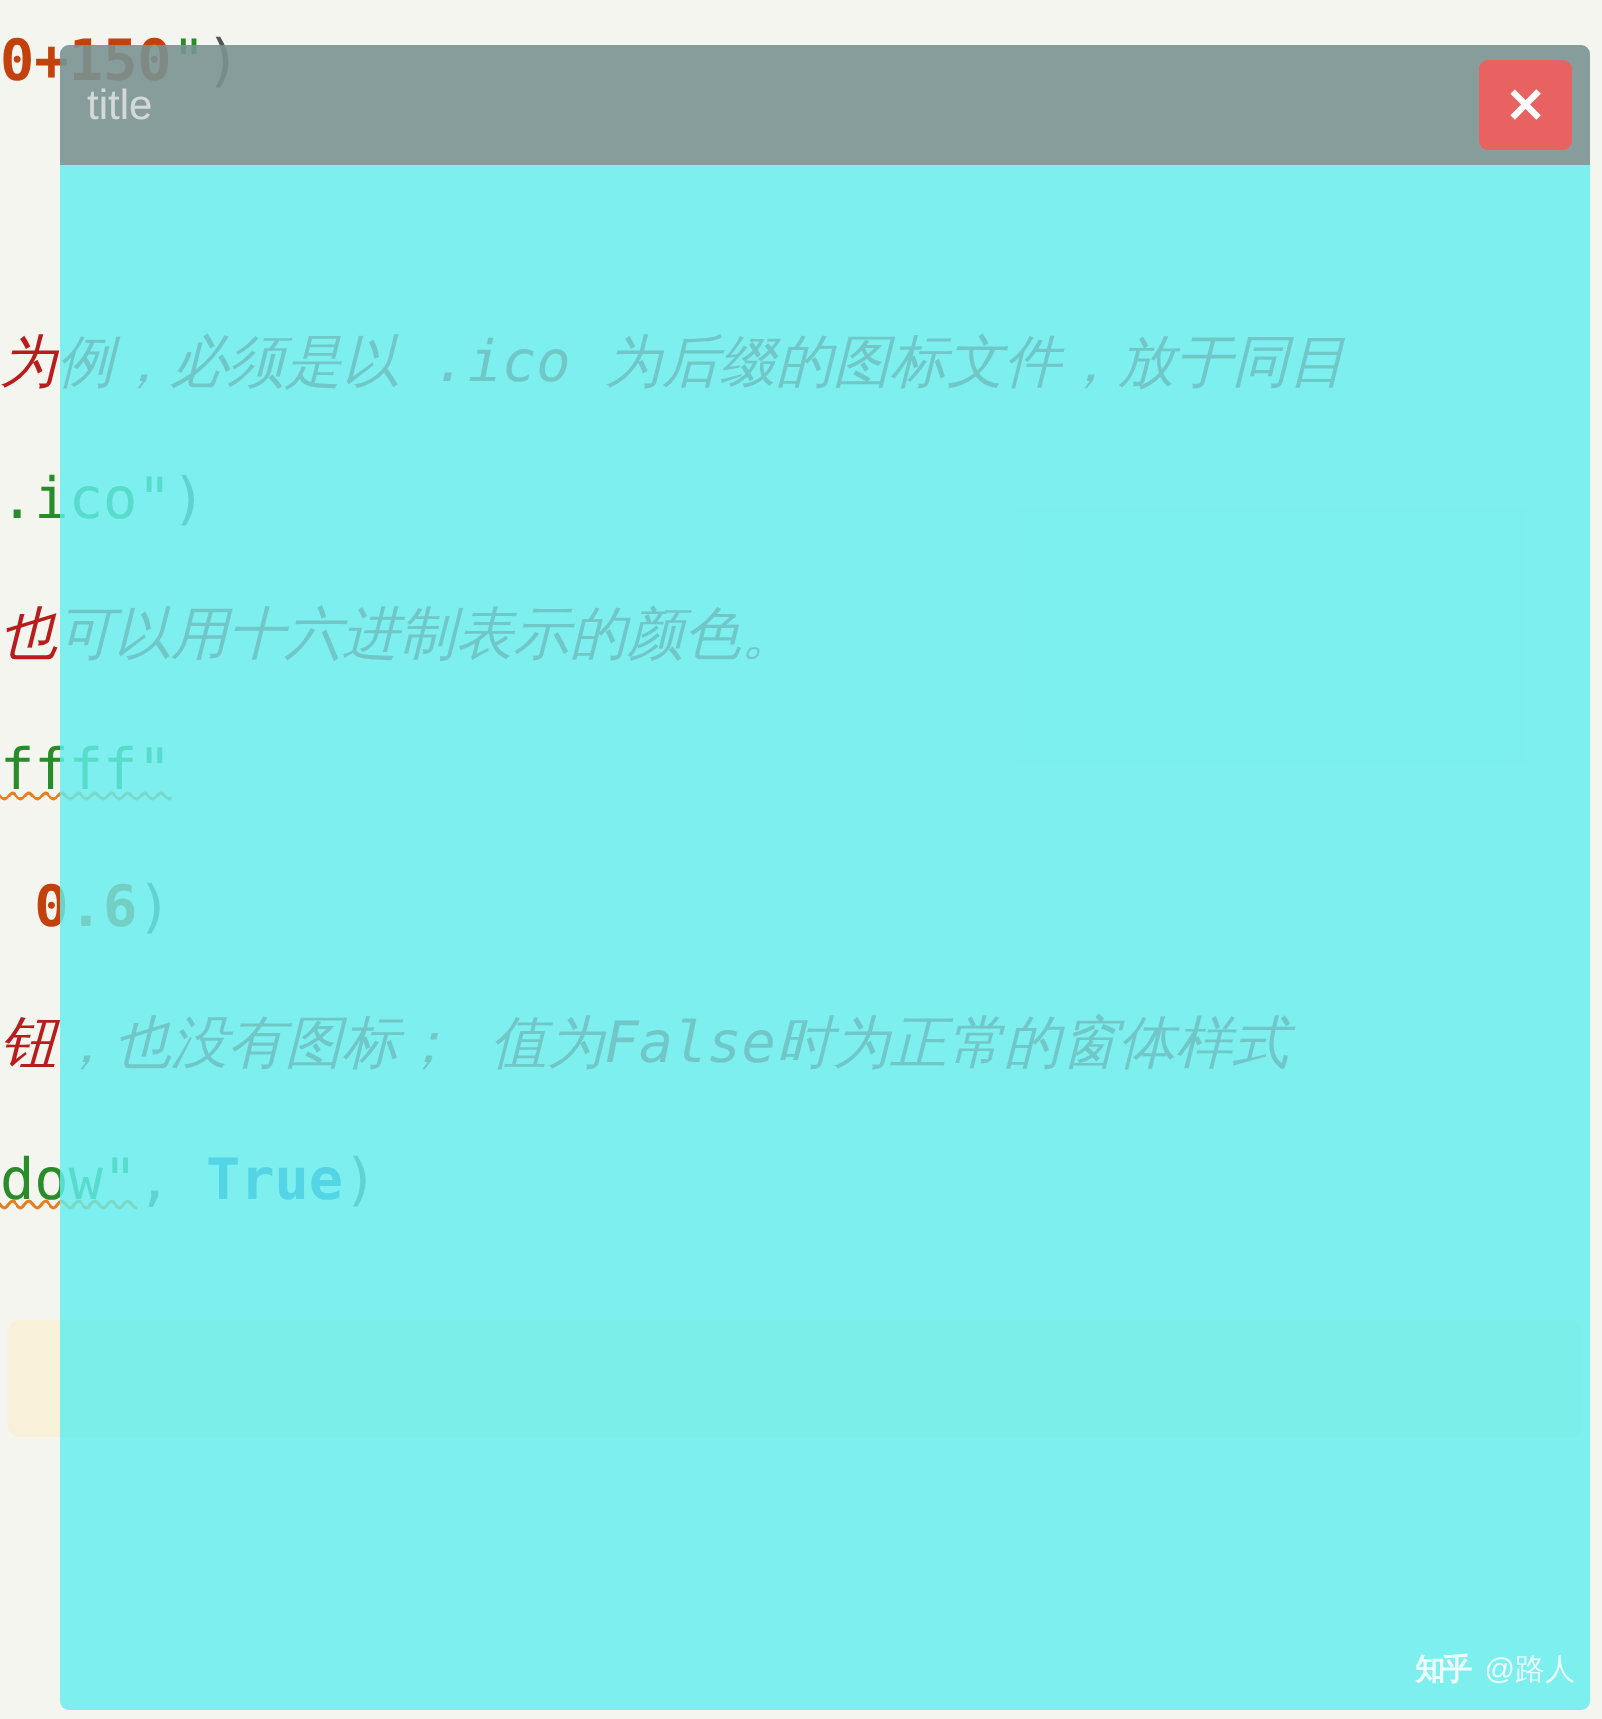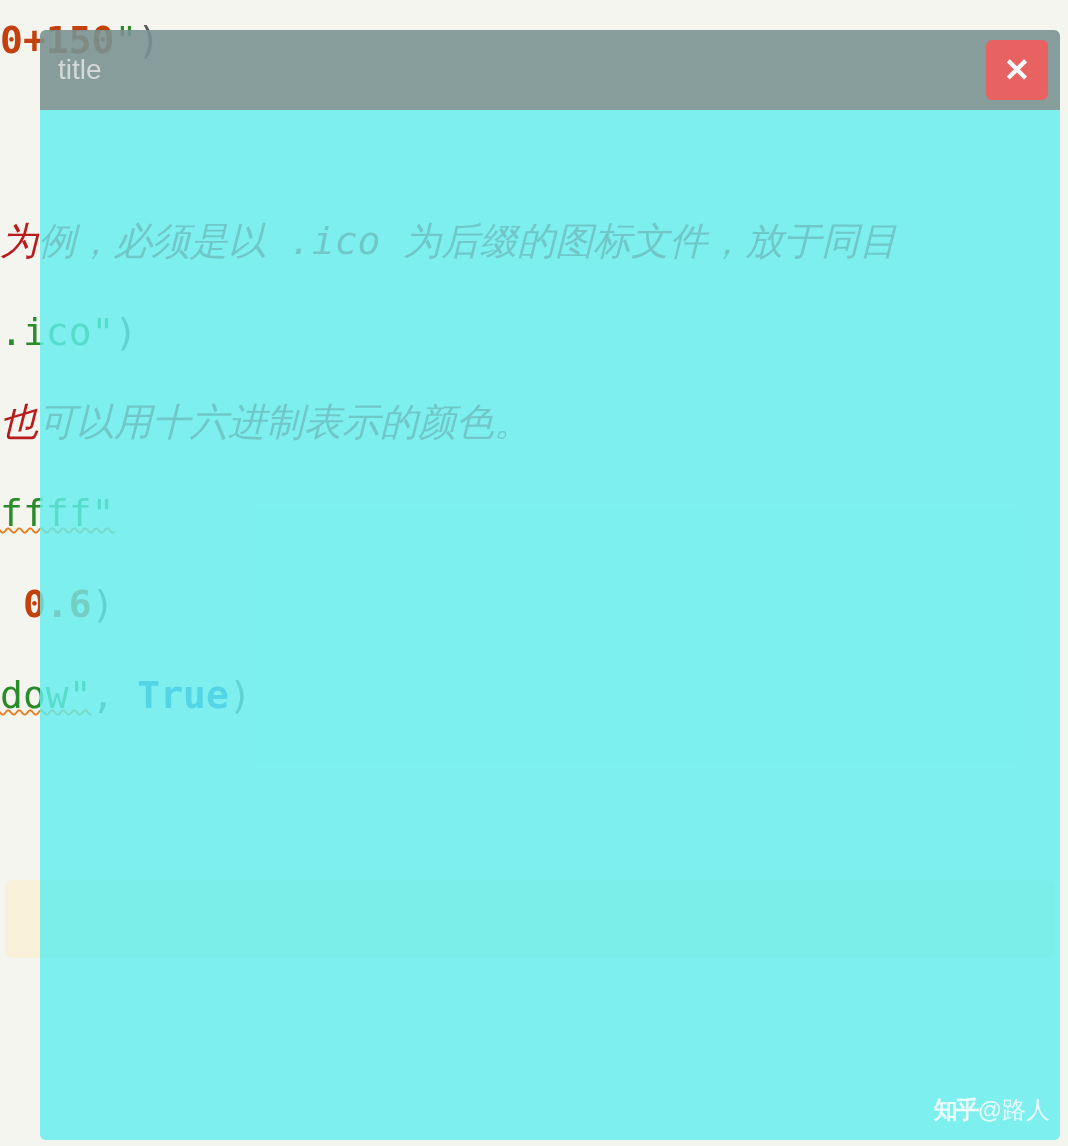--- a/index.html
+++ b/index.html
@@ -109,25 +109,26 @@
       height: calc(100% - 80px);
       background: rgba(105, 240, 240, 0.55);
     }
     
     
     .watermark {
       position: absolute;
       right: 18px;
       bottom: 20px;
       color: #fff;
-      font-size: 24px;
+      font-size: 20px;
       font-family: "PingFang SC", "Microsoft YaHei", sans-serif;
       opacity: 0.85;
       display: flex;
       align-items: center;
+      gap: 10px;
     }
     .zhihu-logo {
       font-weight: bold;
       letter-spacing: -2px;
     }
     
     
     .strip {
       position: absolute;
       top: 880px;
@@ -150,20 +151,21 @@
   <div class="code-line monospace">
     <span class="str">.ico"</span><span class="paren">)</span>
   </div>
   <div class="code-line comment">也可以用十六进制表示的颜色。</div>
   <div class="code-line monospace">
     <span class="str underline-squiggle">ffff"</span>
   </div>
   <div class="code-line monospace">
     &nbsp;<span class="num">0.6</span><span class="paren">)</span>
   </div>
+  <div class="code-line comment">钮，也没有图标；  值为False时为正常的窗体样式</div>
   <div class="code-line monospace">
     <span class="str underline-squiggle">dow"</span><span class="paren">, </span><span class="bool">True</span><span class="paren">)</span>
   </div>
 </div>
 
 <div class="strip"></div>
 
 <div class="overlay-window">
   <div class="titlebar">
     <span class="titlebar-title">title</span>

